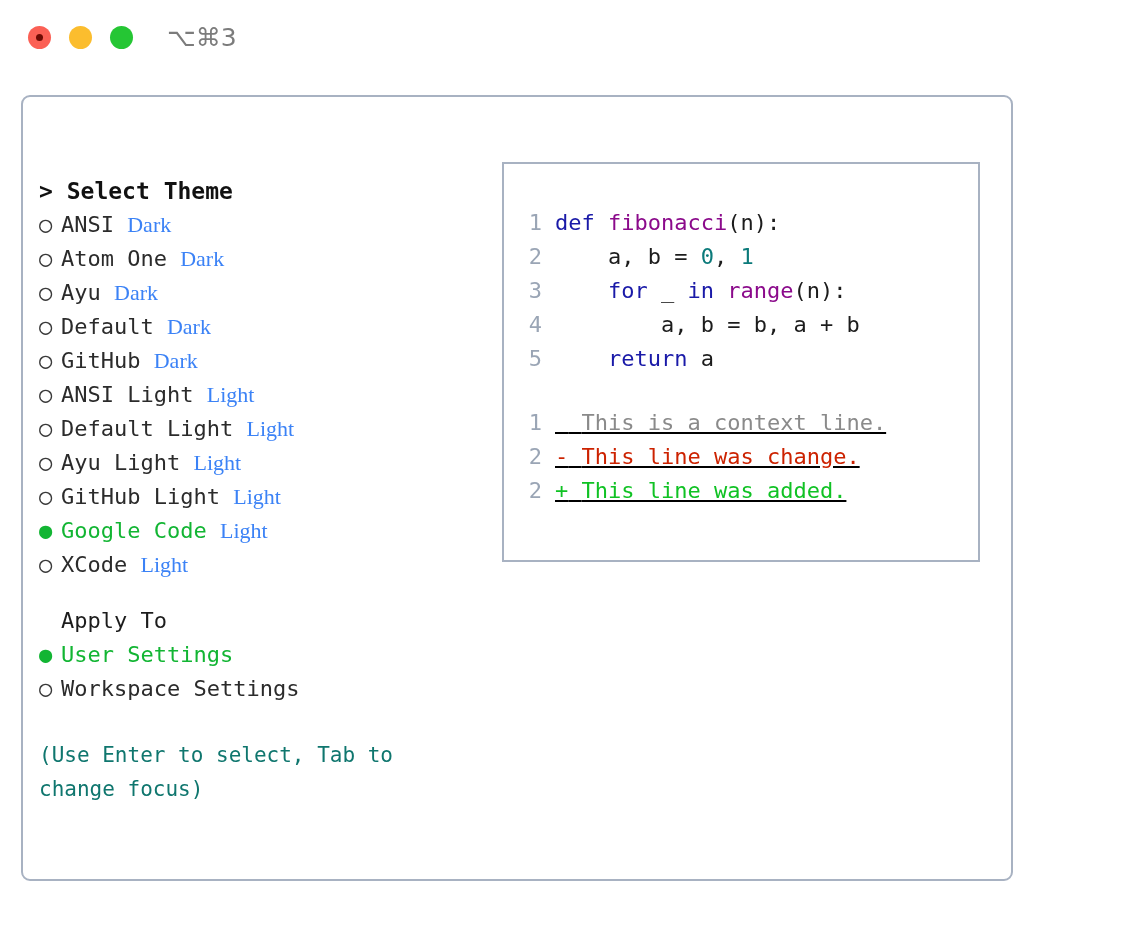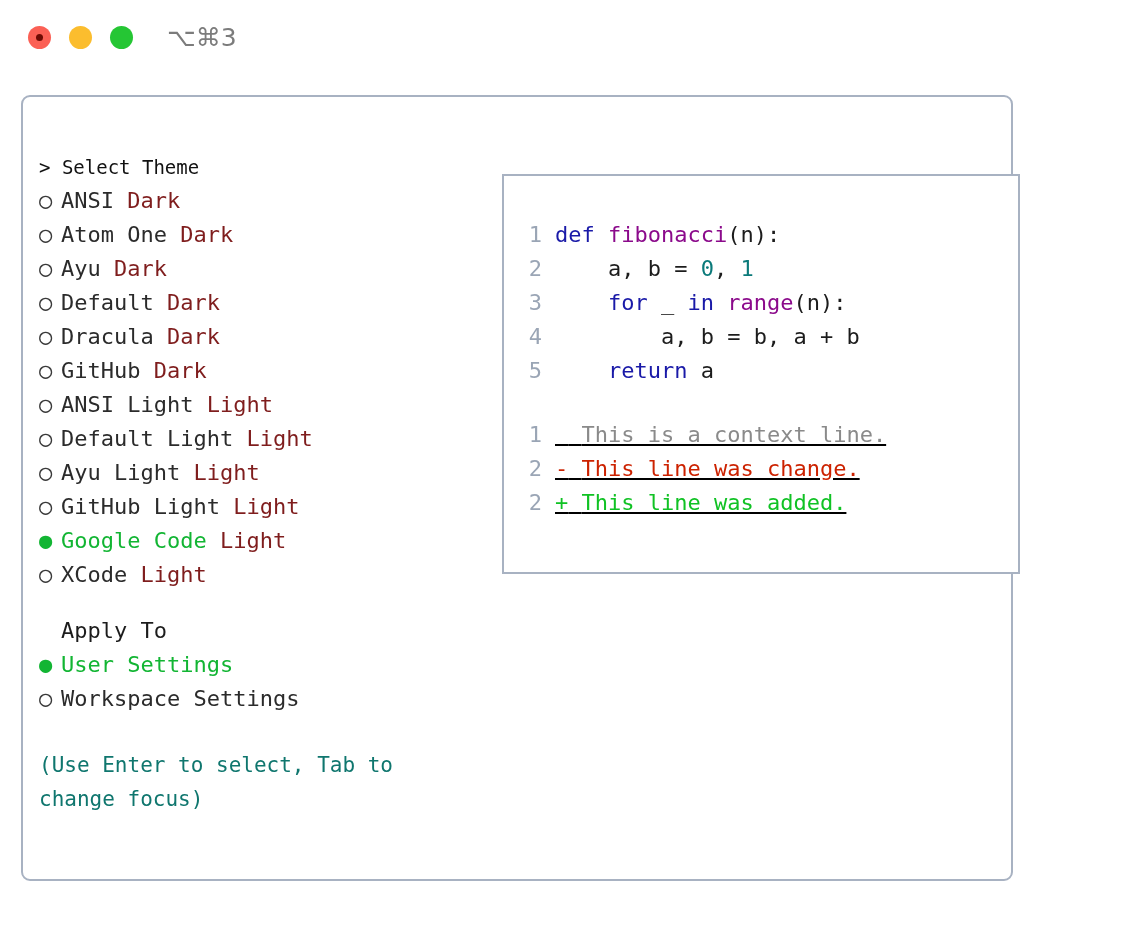--- a/index.html
+++ b/index.html
@@ -90,44 +90,46 @@
   }
   .col-right {
     position: absolute;
     left: 479px;
     top: 53px;
     width: 490px;
   }
 
   
   .section-title {
-    font-size: 19px;
-    font-weight: normal;
+    font-size: 23px;
+    font-weight: bold;
     color: #111111;
     line-height: 34px;
     white-space: pre;
+    margin-top: 24px;
   }
   .section-title .caret { color: #111111; }
 
   .option-row {
     font-size: 22px;
     line-height: 34px;
     color: #2b2b2b;
     white-space: pre;
   }
   .bullet {
     display: inline-block;
     width: 22px;
     color: #3a3a3a;
   }
   .option-row.selected .bullet { color: #12b533; }
   .option-row.selected .opt-label { color: #12b533; }
   .opt-label { color: #2b2b2b; }
   .opt-tag {
-    color: #7f1d1d;
+    color: #3b82f6;
+    font-family: Liberation Serif, serif;
   }
 
   .subsection-title {
     font-size: 22px;
     line-height: 34px;
     color: #1c1c1c;
     white-space: pre;
     padding-left: 22px;
   }
 
@@ -145,22 +147,22 @@
   
   .preview-title {
     font-size: 23px;
     font-weight: bold;
     color: #111111;
     line-height: 34px;
     white-space: pre;
   }
 
   .preview-box {
-    margin-top: 24px;
-    width: 518px;
+    margin-top: 12px;
+    width: 478px;
     height: 400px;
     border: 2px solid #a8b2c2;
     box-sizing: border-box;
     background: #ffffff;
     position: relative;
   }
 
   .code-area {
     position: absolute;
     left: 12px;
@@ -210,21 +212,20 @@
 
     <div class="col-left">
 
       <div class="section-title"><span class="caret">&gt;</span> <span>Select Theme</span></div>
 
       <div>
         <div class="option-row"><span class="bullet">○</span><span class="opt-label">ANSI</span> <span class="opt-tag">Dark</span></div>
         <div class="option-row"><span class="bullet">○</span><span class="opt-label">Atom One</span> <span class="opt-tag">Dark</span></div>
         <div class="option-row"><span class="bullet">○</span><span class="opt-label">Ayu</span> <span class="opt-tag">Dark</span></div>
         <div class="option-row"><span class="bullet">○</span><span class="opt-label">Default</span> <span class="opt-tag">Dark</span></div>
-        <div class="option-row"><span class="bullet">○</span><span class="opt-label">Dracula</span> <span class="opt-tag">Dark</span></div>
         <div class="option-row"><span class="bullet">○</span><span class="opt-label">GitHub</span> <span class="opt-tag">Dark</span></div>
         <div class="option-row"><span class="bullet">○</span><span class="opt-label">ANSI Light</span> <span class="opt-tag">Light</span></div>
         <div class="option-row"><span class="bullet">○</span><span class="opt-label">Default Light</span> <span class="opt-tag">Light</span></div>
         <div class="option-row"><span class="bullet">○</span><span class="opt-label">Ayu Light</span> <span class="opt-tag">Light</span></div>
         <div class="option-row"><span class="bullet">○</span><span class="opt-label">GitHub Light</span> <span class="opt-tag">Light</span></div>
         <div class="option-row selected"><span class="bullet">●</span><span class="opt-label">Google Code</span> <span class="opt-tag">Light</span></div>
         <div class="option-row"><span class="bullet">○</span><span class="opt-label">XCode</span> <span class="opt-tag">Light</span></div>
       </div>
 
       <div class="spacer-sm"></div>

